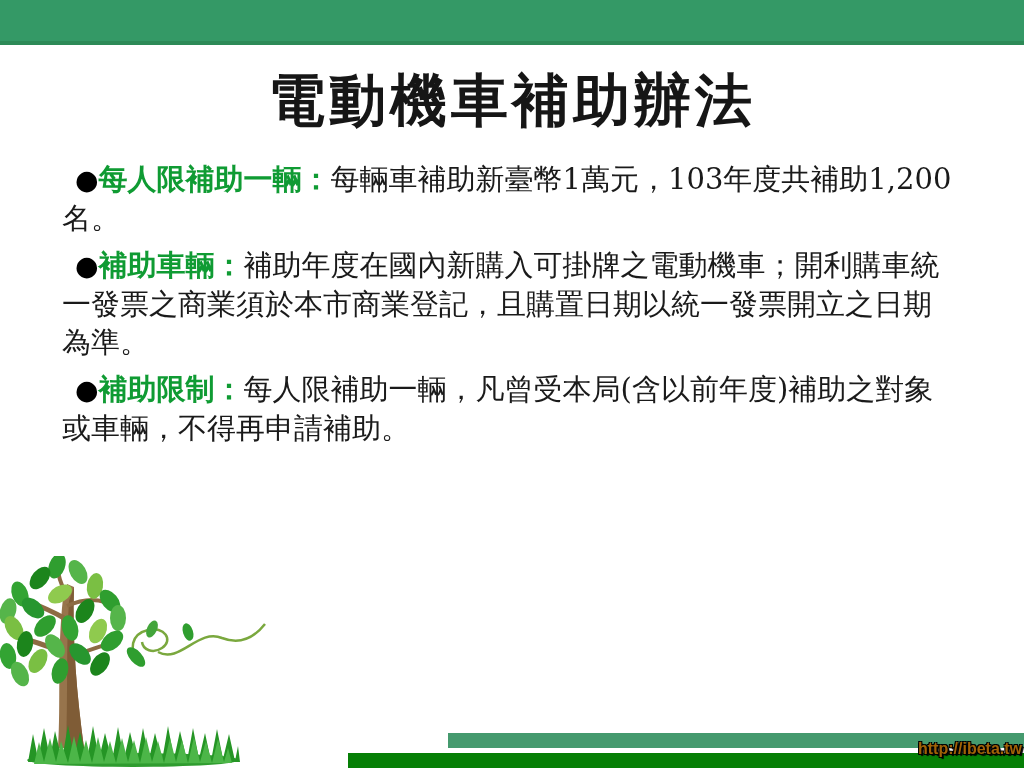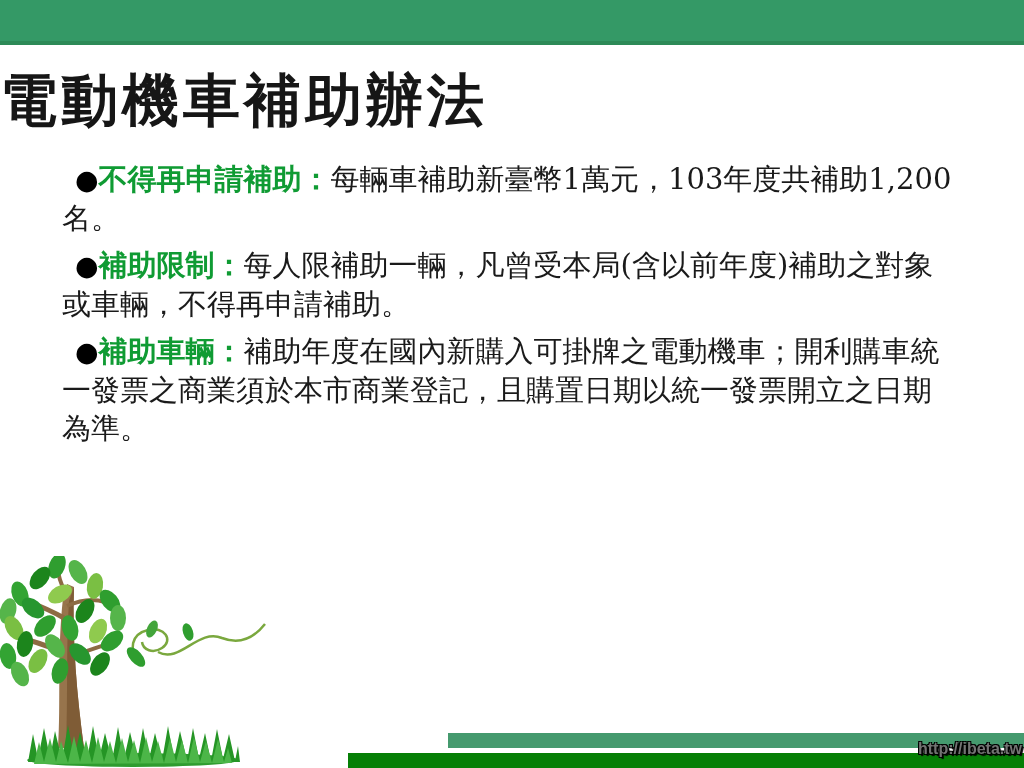--- a/index.html
+++ b/index.html
@@ -20,21 +20,21 @@
     width: 1024px; height: 45px;
     background: #349966;
     border-bottom: 4px solid #2d8a57;
   }
 
   
   .slide-title {
     position: absolute;
     left: 0; top: 62px;
     width: 1024px;
-    text-align: left;
+    text-align: center;
     font-size: 57px;
     line-height: 76px;
     letter-spacing: 4px;
     font-weight: 600;
     color: #161616;
     white-space: nowrap;
   }
 
   
   .content {
@@ -80,21 +80,21 @@
     background: #067f06;
   }
 
   
   .watermark {
     position: absolute;
     right: 2px; top: 740px;
     font-family: "Liberation Sans", sans-serif;
     font-weight: bold;
     font-size: 16px;
-    color: #737373;
+    color: #a16207;
     text-shadow:
       -1px -1px 0 #000, 1px -1px 0 #000,
       -1px 1px 0 #000, 1px 1px 0 #000,
       2px 2px 1px #000;
     z-index: 5;
   }
 
   
   .tree-wrap {
     position: absolute;
@@ -107,36 +107,36 @@
 
 <div class="slide">
 
   <div class="top-bar"></div>
 
   <div class="slide-title">電動機車補助辦法</div>
 
   <div class="content">
 
     <p class="bullet">
-      <span class="first-line"><span class="marker">●</span><span class="label">不得再申請補助：</span><span class="body-text">每輛車補助新臺幣1萬元，103年度共補助1,200</span></span>
+      <span class="first-line"><span class="marker">●</span><span class="label">每人限補助一輛：</span><span class="body-text">每輛車補助新臺幣1萬元，103年度共補助1,200</span></span>
       <span class="cont-line">名。</span>
     </p>
 
     <p class="bullet">
-    </p>
-
-    <p class="bullet">
-      <span class="first-line"><span class="marker">●</span><span class="label">補助限制：</span><span class="body-text">每人限補助一輛，凡曾受本局(含以前年度)補助之對象</span></span>
-      <span class="cont-line">或車輛，不得再申請補助。</span>
     </p>
 
     <p class="bullet">
       <span class="first-line"><span class="marker">●</span><span class="label">補助車輛：</span><span class="body-text">補助年度在國內新購入可掛牌之電動機車；開利購車統</span></span>
       <span class="cont-line">一發票之商業須於本市商業登記，且購置日期以統一發票開立之日期</span>
       <span class="cont-line">為準。</span>
+    </p>
+
+    <p class="bullet">
+      <span class="first-line"><span class="marker">●</span><span class="label">補助限制：</span><span class="body-text">每人限補助一輛，凡曾受本局(含以前年度)補助之對象</span></span>
+      <span class="cont-line">或車輛，不得再申請補助。</span>
     </p>
 
   </div>
 
   <div class="tree-wrap">
     <svg width="272" height="212" viewBox="0 0 272 212" xmlns="http://www.w3.org/2000/svg">
 
       <g>
         <path d="M140,104 C128,95 131,78 148,74 C164,70 174,84 162,92 C153,98 143,94 142,86" fill="none" stroke="#7aa83e" stroke-width="2.5"></path>
         <path d="M158,96 C180,108 198,72 222,82 C240,89 254,82 265,68" fill="none" stroke="#7aa83e" stroke-width="2.5"></path>

